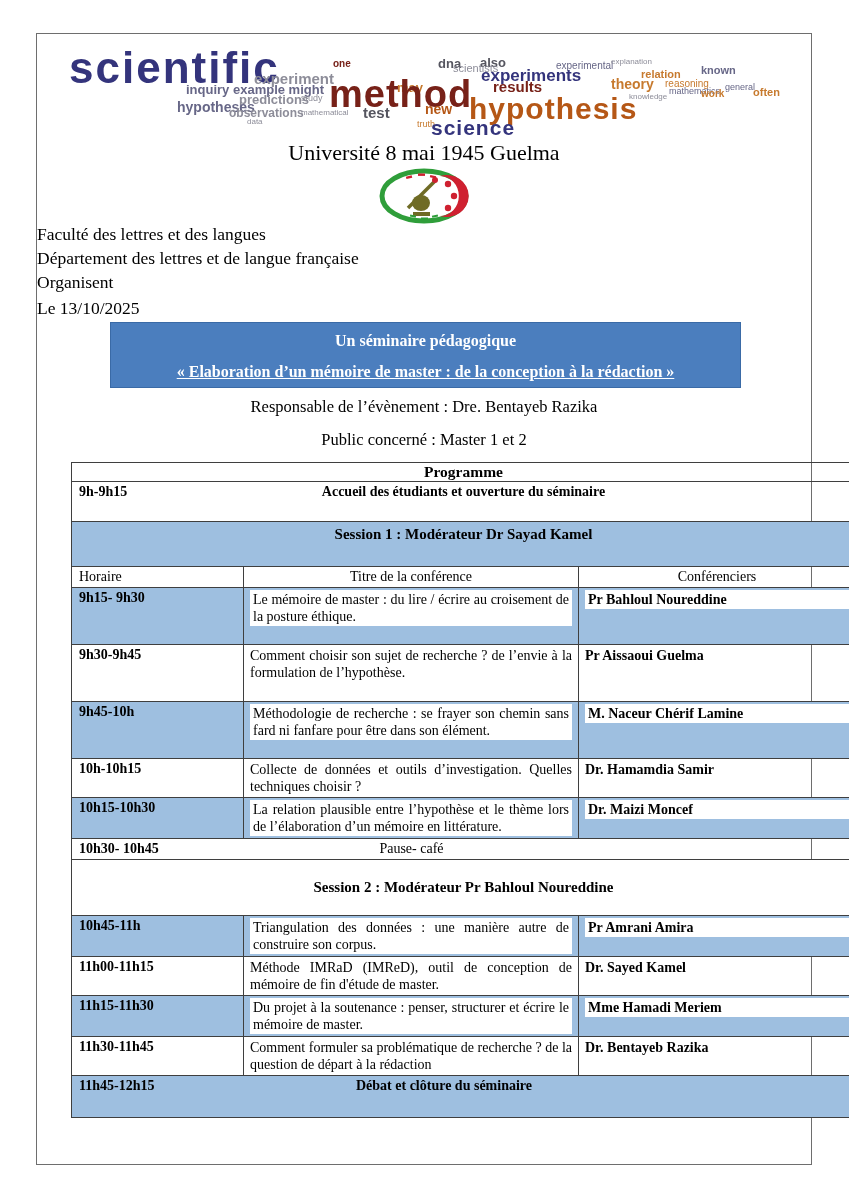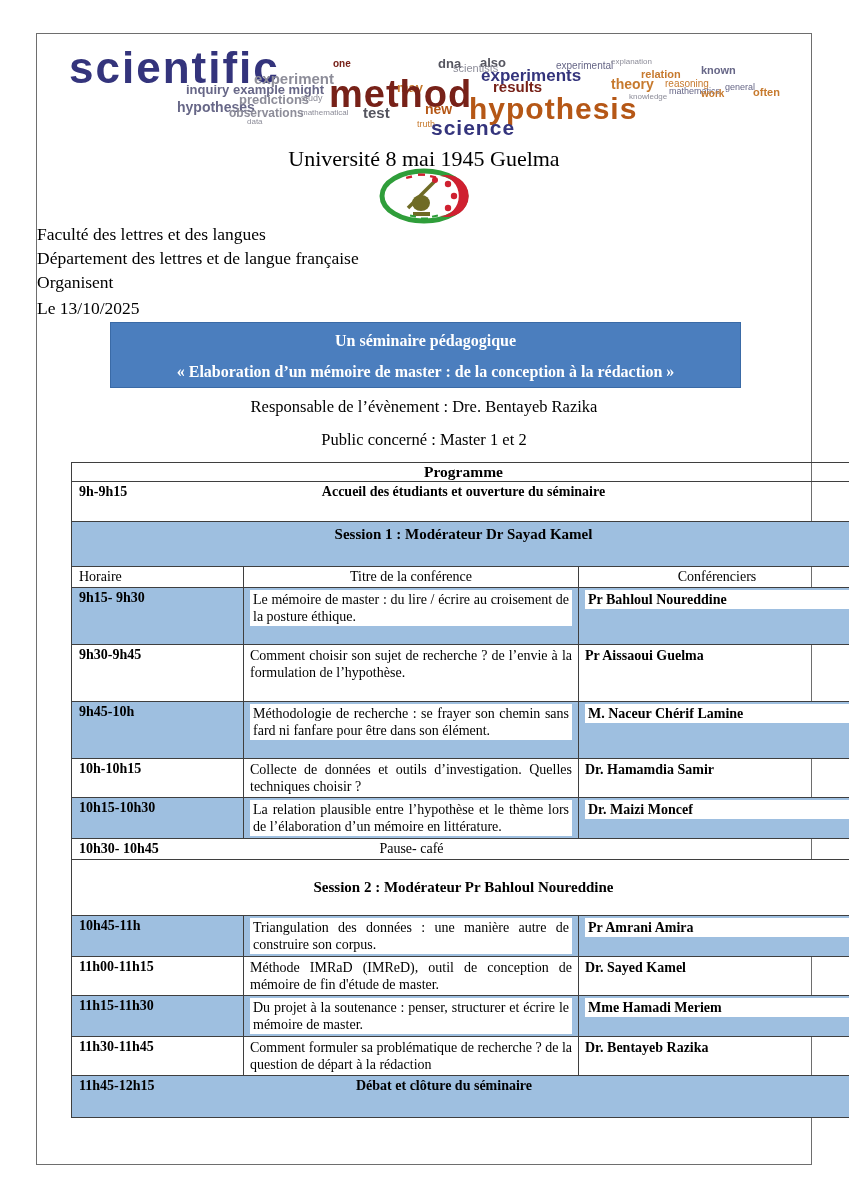--- a/index.html
+++ b/index.html
@@ -12,32 +12,32 @@
   html,body{width:849px;height:1200px;background:#fff;overflow:hidden;}
   body{font-family:"Liberation Serif","DejaVu Serif",serif;color:#000;}
   .page{
     position:absolute;left:36px;top:33px;width:776px;height:1132px;
     background:#fff;border:1px solid var(--page-border);
   }
   
   .cloud{position:absolute;left:20px;top:10px;width:736px;height:100px;}
   .cloud span{position:absolute;white-space:nowrap;line-height:1;}
   
-  .uni-title{position:absolute;left:0;top:112px;width:100%;text-align:center;font-size:22px;}
+  .uni-title{position:absolute;left:0;top:106px;width:100%;text-align:center;font-size:22px;}
   .logo-wrap{position:absolute;left:0;top:134px;width:100%;text-align:center;}
   .hline{position:absolute;left:0;width:100%;font-size:17.5px;}
   .fac{top:190px;} .dep{top:214px;} .org{top:238px;} .dat{top:264px;}
   
   .banner{
     position:absolute;left:73px;top:288px;width:631px;height:66px;
     background:var(--banner-blue);border:1px solid #3a6aa6;
     color:#fff;text-align:center;font-weight:bold;font-size:16px;
   }
   .banner .l1{margin-top:9px;}
-  .banner .l2{margin-top:13px;}
+  .banner .l2{margin-top:13px;text-decoration:underline;}
   .infoline{position:absolute;left:0;width:100%;text-align:center;font-size:16.5px;}
   .resp{top:363px;} .pub{top:396px;}
   
   .ptable{
     position:absolute;left:34px;top:428px;width:785px;
     border:1px solid var(--border-c);border-bottom:none;
     font-size:14px;
   }
   .trow{display:flex;border-bottom:1px solid var(--border-c);position:relative;}
   .trow.blue{background:var(--row-blue);}

